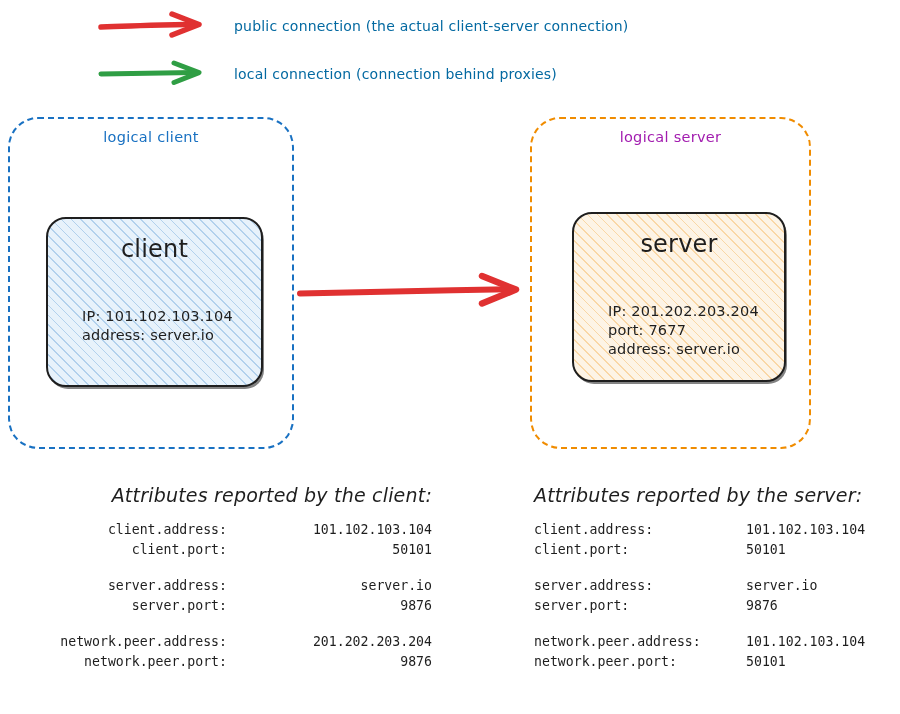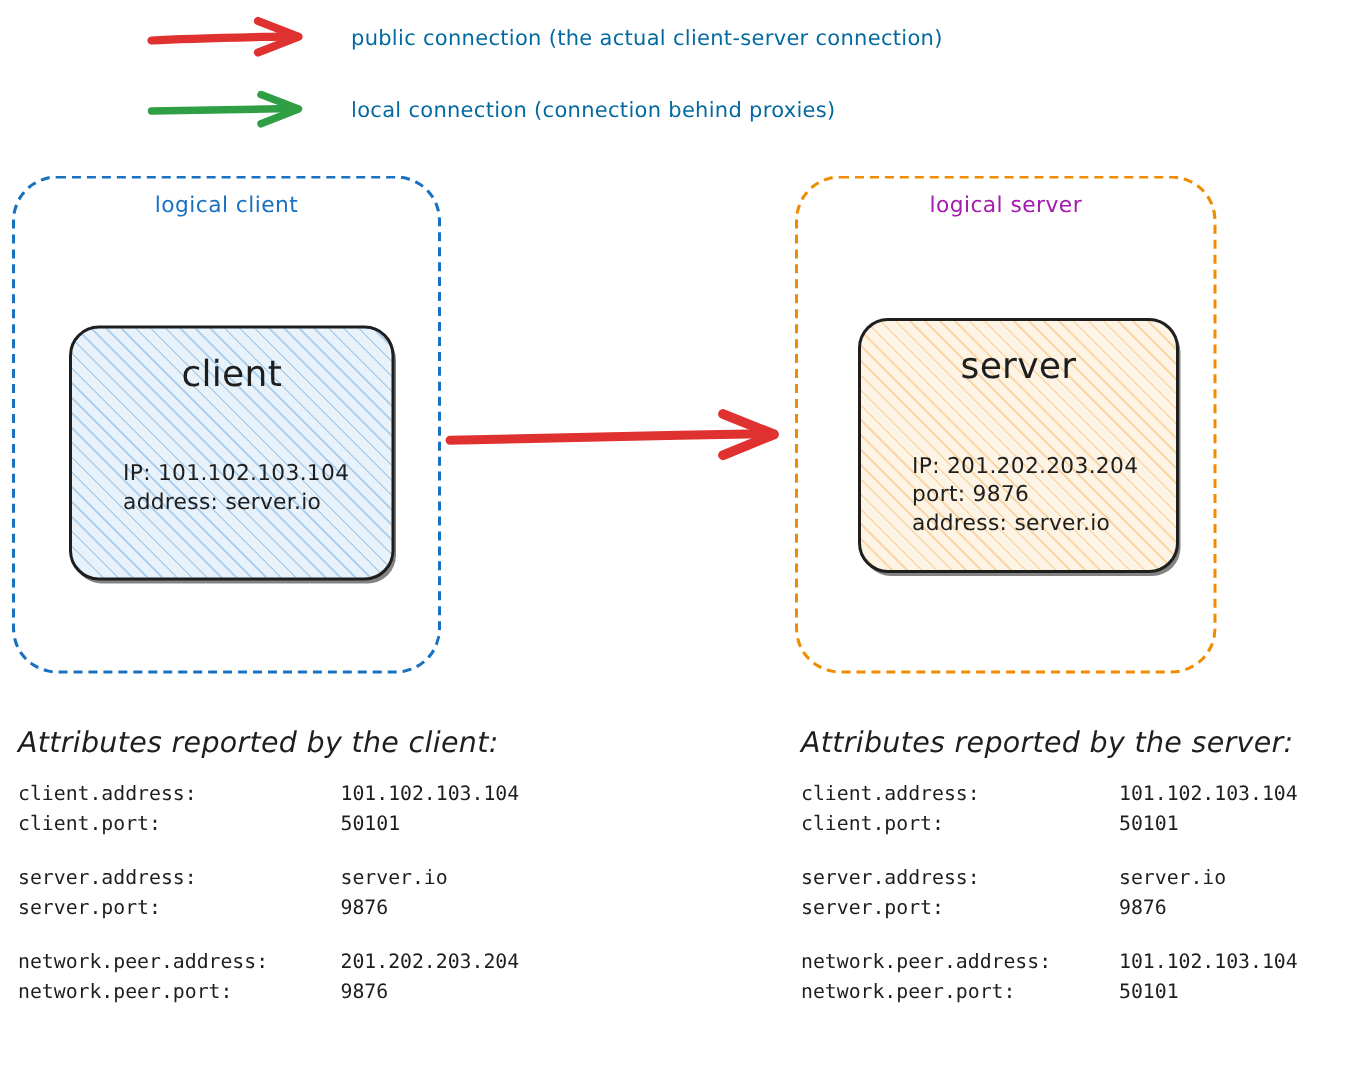--- a/index.html
+++ b/index.html
@@ -141,21 +141,21 @@
   #public-arrow {
     position: absolute;
     left: 296px;
     top: 272px;
     width: 228px;
     height: 38px;
   }
 
   
   .attr-block { position: absolute; }
-  #attrs-client { left: 12px; top: 484px; width: 420px; }
+  #attrs-client { left: 12px; top: 484px; width: 420px; text-align: right; }
   #attrs-server { left: 534px; top: 484px; width: 400px; }
 
   .attr-heading {
     font-size: 19px;
     color: #1e1e1e;
     margin-bottom: 14px;
     white-space: nowrap;
   }
   .attr-group { margin-bottom: 17px; }
   .attr-group:last-child { margin-bottom: 0; }
@@ -211,21 +211,21 @@
 </div>
 
 <div id="logical-server-box" class="logical-box">
   <div id="logical-server-title" class="logical-title hand">logical server</div>
 </div>
 
 <div id="server-node" class="node-box">
   <div class="node-title hand">server</div>
   <div class="node-lines hand">
     <div class="node-line">IP: 201.202.203.204</div>
-    <div class="node-line">port: 9876</div>
+    <div class="node-line">port: 7677</div>
     <div class="node-line">address: server.io</div>
   </div>
 </div>
 
 <div id="public-arrow" class="abs">
   <svg width="228" height="38" viewBox="0 0 228 38" fill="none" aria-hidden="true">
     <path d="M4 21.5 C 60 20, 140 18.5, 212 17.2" stroke="#e03131" stroke-width="6" stroke-linecap="round"></path>
     <path d="M186 4 L 220 17.6 L 186 31.5" stroke="#e03131" stroke-width="6.5" stroke-linecap="round" stroke-linejoin="round" fill="none"></path>
   </svg>
 </div>

